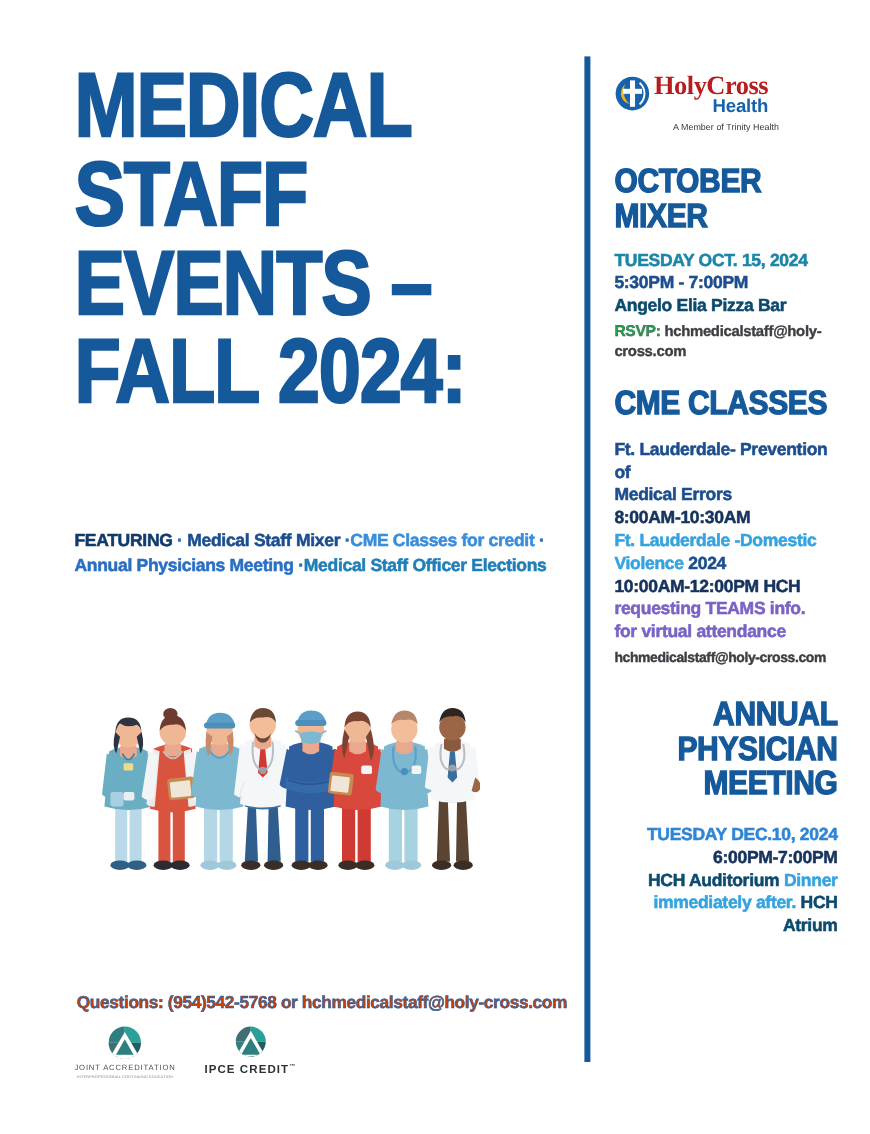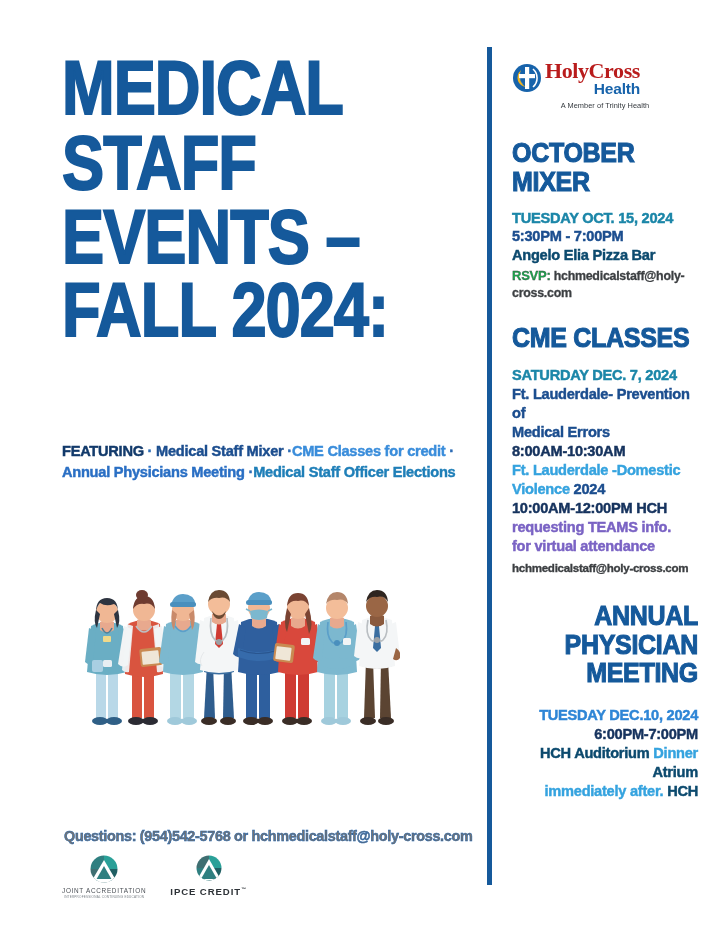--- a/index.html
+++ b/index.html
@@ -46,21 +46,21 @@
   .featuring .c4   { color: #1f7fb8; }
   .featuring .dot  { color: #2d6cb5; }
 
   
   .illus { position: absolute; left: 78px; top: 552px; width: 322px; height: 190px; }
   .illus svg { display: block; width: 322px; height: 190px; }
 
   
   .questions {
     position: absolute; left: 64px; top: 828px; width: 420px;
-    font-weight: 700; font-size: 14.4px; color: #737373;
+    font-weight: 700; font-size: 14.4px; color: #c2410c;
     letter-spacing: -0.3px; white-space: nowrap;
     -webkit-text-stroke: 0.5px #1b5fab;
   }
   .accred { position: absolute; left: 62px; top: 855px; display: flex; align-items: flex-start; gap: 24px; }
   .accred-item { text-align: center; }
   .accred-item svg { display: block; margin: 0 auto; }
   .ja-text {
     font-size: 6.4px; letter-spacing: 0.7px; color: #4a4f55; margin-top: 2px;
     font-weight: 400;
   }
@@ -382,21 +382,20 @@
         <span>hchmedicalstaff@holy-</span><br>
         <span>cross.com</span>
       </div>
     </div>
 
     <div style="margin-top:22px;">
       <div class="sec-title">
         <div>CME CLASSES</div>
       </div>
       <div class="body-blk" style="margin-top:17px;">
-        <span class="ln t-teal">SATURDAY DEC. 7, 2024</span>
         <span class="ln t-blue">Ft. Lauderdale- Prevention of</span>
         <span class="ln t-blue">Medical Errors</span>
         <span class="ln t-navy">8:00AM-10:30AM</span>
         <span class="ln t-ltblue">Ft. Lauderdale -Domestic</span>
         <span class="ln"><span class="t-ltblue">Violence </span><span class="t-blue">2024</span></span>
         <span class="ln t-navy">10:00AM-12:00PM HCH</span>
         <span class="ln t-purple">requesting TEAMS info.</span>
         <span class="ln t-purple">for virtual attendance</span>
       </div>
       <div class="email-sm" style="margin-top:5px;">hchmedicalstaff@holy-cross.com</div>
@@ -405,19 +404,19 @@
     <div style="margin-top:26px;text-align:right;">
       <div class="sec-title">
         <div>ANNUAL</div>
         <div>PHYSICIAN</div>
         <div>MEETING</div>
       </div>
       <div class="body-blk" style="margin-top:28px;">
         <span class="ln t-blue2">TUESDAY DEC.10, 2024</span>
         <span class="ln t-navy">6:00PM-7:00PM</span>
         <span class="ln"><span class="t-red">HCH Auditorium </span><span class="t-ltblue">Dinner</span></span>
+        <span class="ln"><span class="t-ltblue">immediately after. </span><span class="t-red">HCH</span></span>
         <span class="ln t-red">Atrium</span>
-        <span class="ln"><span class="t-ltblue">immediately after. </span><span class="t-red">HCH</span></span>
       </div>
     </div>
 
   </div>
 </div>
 
 </body></html>

